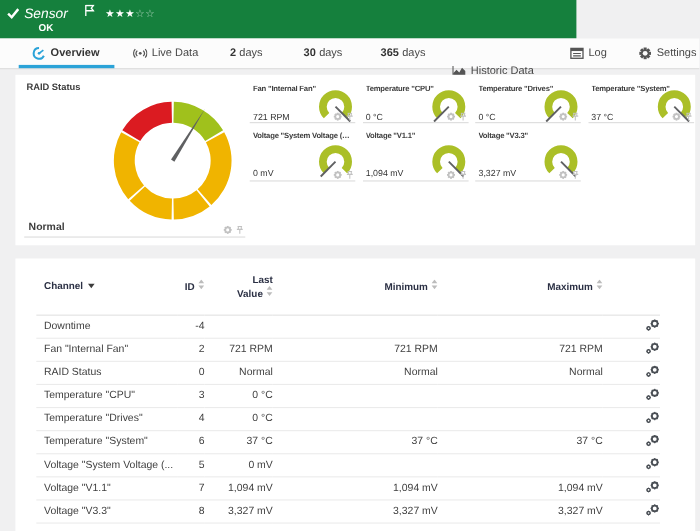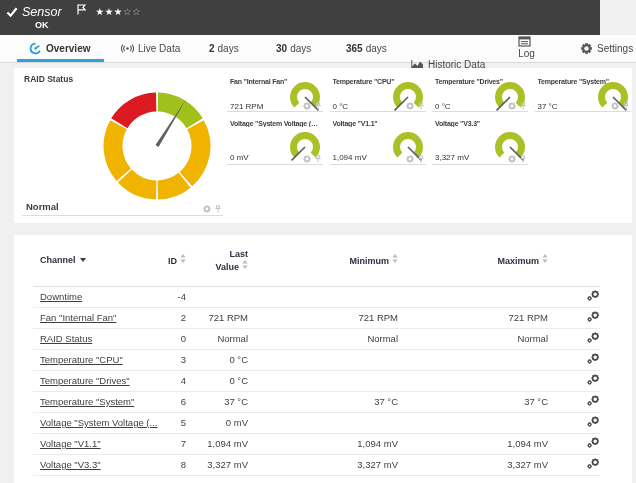--- a/index.html
+++ b/index.html
@@ -1,20 +1,20 @@
 <!DOCTYPE html>
 <html><head>
 <meta charset="utf-8">
 <style>
   * { margin:0; padding:0; box-sizing:border-box; }
   html,body { width:636px; height:483px; overflow:hidden; }
   body { font-family:"Liberation Sans", sans-serif; background:#f0f0f1; position:relative; }
 
   
-  .banner { position:absolute; left:0; top:0; width:600px; height:35px; background:#404040; color:#fff; }
+  .banner { position:absolute; left:0; top:0; width:524px; height:35px; background:#15803d; color:#fff; }
   .banner-row { position:absolute; left:6px; top:4px; display:flex; align-items:center; white-space:nowrap; }
   .check-icon { width:12px; height:12px; margin-right:4px; }
   .kind { font-style:italic; font-size:12.5px; margin-right:5px; }
   .title { font-weight:bold; font-size:11.5px; letter-spacing:.1px; }
   .flag-icon { width:9px; height:11px; margin-left:10px; margin-bottom:5px; }
   .stars { margin-left:10px; font-size:9.5px; letter-spacing:.6px; margin-bottom:1px; }
   .stars .on { color:#fff; }
   .stars .off { color:rgba(255,255,255,.6); }
   .status-ok { position:absolute; left:35px; top:20px; font-size:9px; font-weight:bold; }
 
@@ -45,21 +45,21 @@
   .mini-tile .mt-underline { position:absolute; left:5px; right:1px; bottom:0; border-bottom:1px solid #dcdcdc; }
   .mini-tile svg.mini-gauge { position:absolute; left:61px; }
   .mini-tile .tile-icons { right:2px; bottom:2px; }
 
   
   table.chan { position:absolute; left:19px; top:0; border-collapse:collapse; table-layout:fixed; width:567px; }
   table.chan th { font-size:9px; font-weight:bold; color:#2b3044; height:51px; vertical-align:middle; border-bottom:1px solid #e2e2e2; padding:0; white-space:nowrap; }
   table.chan td { font-size:9.5px; color:#3f3f3f; height:21px; border-bottom:1px solid #ebebeb; padding:0; white-space:nowrap; }
   table.chan .al { text-align:left; padding-left:7px; }
   table.chan .ar { text-align:right; }
-  td.chan-name { overflow:hidden; text-overflow:ellipsis;text-decoration:underline; }
+  td.chan-name { overflow:hidden; text-overflow:ellipsis; }
   .sort-icon { display:inline-block; vertical-align:1px; margin-left:3px; }
   .caret-down { display:inline-block; width:0; height:0; border-left:3.5px solid transparent; border-right:3.5px solid transparent; border-top:4.5px solid #3d3d3d; margin-left:4px; vertical-align:1px; }
   .lastval-head { display:inline-block; text-align:right; line-height:12px; }
   .row-gear { text-align:right; padding-right:16px; }
 </style>
 </head>
 <body>
 
 <div class="banner">
   <div class="banner-row">
@@ -114,21 +114,21 @@
       </div>
       <div class="tab" style="left: 411px; margin-top: 16px;">
         <span class="ticon">
           <svg width="13" height="13" viewBox="0 0 13 13">
             <path d="M1 11.5 L1 8.5 L4 5.5 L6.5 8 L9 3.5 L12 6.5 L12 11.5 Z" fill="#555"></path>
             <path d="M0.8 2 v9.8" stroke="#555" stroke-width="1"></path>
           </svg>
         </span>
         <span>Historic Data</span>
       </div>
-      <div class="tab" style="left: 518px; flex-direction: column;">
+      <div class="tab" style="left: 518px;">
         <span class="ticon">
           <svg width="13" height="13" viewBox="0 0 13 13">
             <rect x="1" y="2" width="11" height="9" fill="none" stroke="#555" stroke-width="1.2"></rect>
             <rect x="1" y="2" width="11" height="2.4" fill="#555"></rect>
             <path d="M3 6.6 h7 M3 8.8 h7" stroke="#555" stroke-width="1"></path>
           </svg>
         </span>
         <span>Log</span>
       </div>
       <div class="tab" style="left: 580px;">

